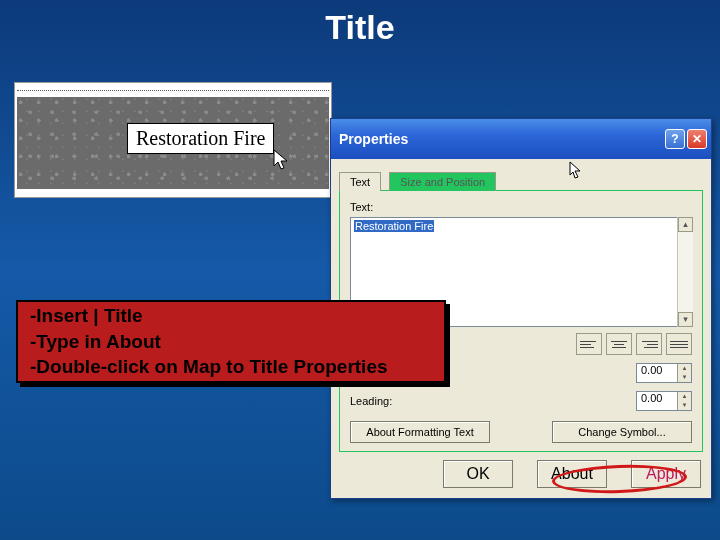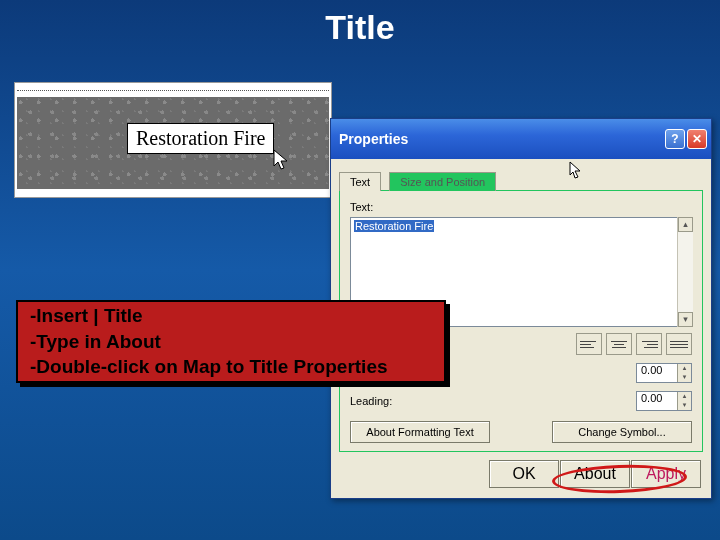--- a/index.html
+++ b/index.html
@@ -190,21 +190,21 @@
     box-shadow: 4px 4px 0 #000;
     padding: 1px 12px;
     font-size: 19px;
     font-weight: bold;
     color: #000;
     line-height: 1.35;
   }
 
   .dlg .cursor2 { position:absolute; left: 238px; top: 42px; width:14px; height:20px;}
 
-  .bottom-row { display:flex; justify-content:flex-end; gap:1px; padding: 0 10px 10px 0;}
+  .bottom-row { display:flex; justify-content:flex-end; gap:24px; padding: 0 10px 10px 0;}
 </style>
 </head>
 <body>
 
 <div class="slide-title">Title</div>
 
 <div class="mapbox">
   <div class="dotted"></div>
   <div class="terrain">
     <div class="map-label">Restoration Fire</div>

